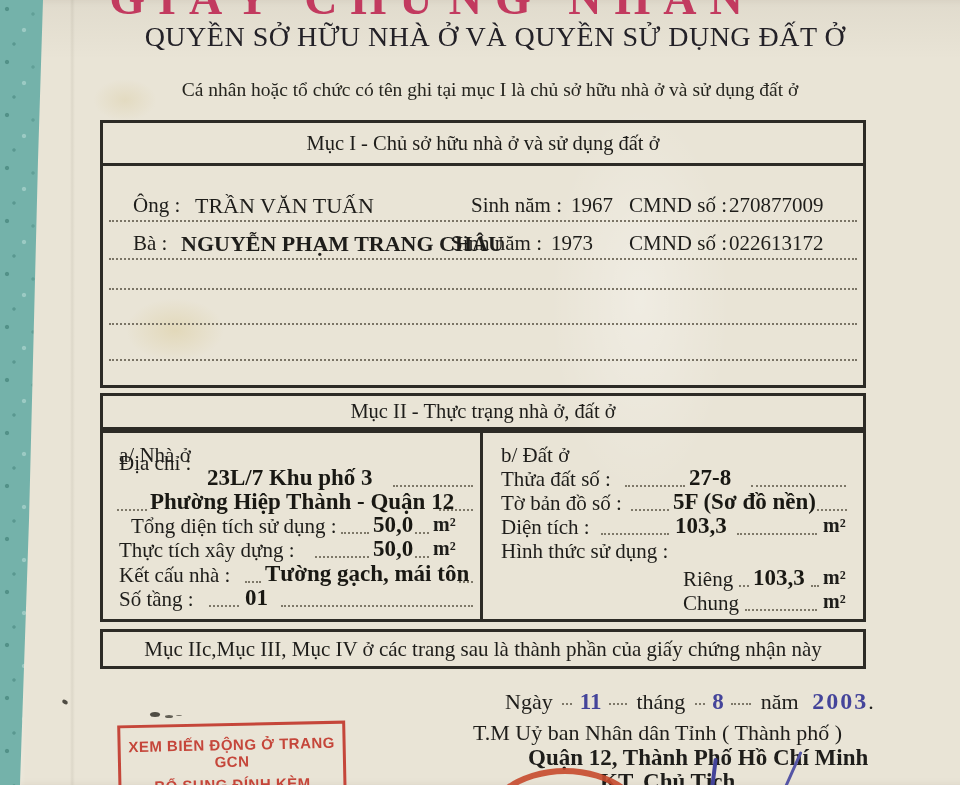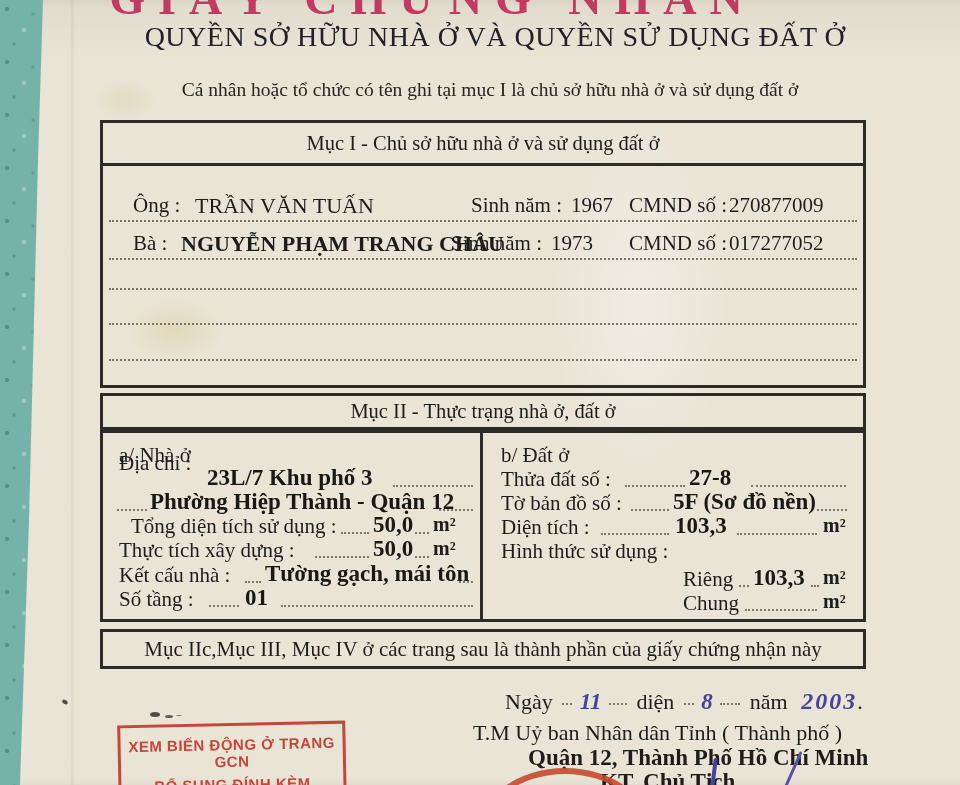--- a/index.html
+++ b/index.html
@@ -29,21 +29,21 @@
     box-shadow:inset 10px 0 14px -8px rgba(60,50,30,.35);
   }
   .abs{position:absolute;}
   .lbl{font-size:21px;white-space:nowrap;}
   .val{font-size:23px;font-weight:bold;white-space:nowrap;color:#191813;}
   .unit{font-size:20px;font-weight:bold;white-space:nowrap;}
   .rule{height:0;border-top:2px dotted #7a7466;}
   .ds{position:absolute;height:0;border-bottom:2px dotted #7e7869;}
   .blackbox{border:3px solid #2d2b26;}
   .center{text-align:center;}
-  .ink{color:#44449a;font-style:italic;font-weight:bold;}
+  .ink{color:#44449a;font-weight:bold;}
   .stamp-red{color:#c5463a;}
   #red-title-clip{position:absolute;left:0;right:95px;top:0;height:15px;overflow:hidden;text-align:center;}
   #red-title-clip span{display:inline-block;margin-top:-33px;font-size:46px;font-weight:bold;letter-spacing:13px;color:#c23a5f;white-space:nowrap;}
   .smudge{position:absolute;background:rgba(40,38,30,.8);border-radius:50%;}
 </style>
 </head>
 <body>
 
 <div id="canvas">
   <div id="paper">
@@ -68,21 +68,21 @@
         <span class="abs lbl" style="left:596px;">270877009</span>
       </div>
       <div class="rule abs" style="left:6px;right:6px;top:97px;"></div>
 
       <div class="abs" style="left:30px;top:108px;width:716px;height:26px;">
         <span class="abs lbl" style="left:0;">Bà :</span>
         <span class="abs lbl" style="left:48px;font-size:22px;font-weight:bold;">NGUYỄN PHẠM TRANG CHÂU</span>
         <span class="abs lbl" style="left:318px;">Sinh năm :</span>
         <span class="abs lbl" style="left:418px;">1973</span>
         <span class="abs lbl" style="left:496px;">CMND số :</span>
-        <span class="abs lbl" style="left:596px;">017277052</span>
+        <span class="abs lbl" style="left:596px;">022613172</span>
       </div>
       <div class="rule abs" style="left:6px;right:6px;top:135px;"></div>
 
       <div class="rule abs" style="left:6px;right:6px;top:165px;"></div>
       <div class="rule abs" style="left:6px;right:6px;top:200px;"></div>
       <div class="rule abs" style="left:6px;right:6px;top:236px;"></div>
     </div>
 
     <div class="abs blackbox center" style="left:100px;top:393px;width:760px;height:31px;line-height:31px;font-size:20.5px;">Mục II - Thực trạng nhà ở, đất ở</div>
 
@@ -152,21 +152,21 @@
       <div class="abs unit" style="left:720px;top:157px;">m²</div>
     </div>
 
     <div class="abs blackbox center" style="left:100px;top:629px;width:760px;height:34px;line-height:34px;font-size:21px;">Mục IIc,Mục III, Mục IV ở các trang sau là thành phần của giấy chứng nhận này</div>
 
     <div class="abs" style="left:505px;top:688px;width:400px;height:28px;font-size:22px;white-space:nowrap;">
       <span>Ngày</span>
       <span class="ds" style="position:static;display:inline-block;width:10px;margin:0 2px 4px 4px;"></span>
       <span class="ink" style="font-size:23px;">11</span>
       <span class="ds" style="position:static;display:inline-block;width:18px;margin:0 4px 4px 2px;"></span>
-      <span>diện</span>
+      <span>tháng</span>
       <span class="ds" style="position:static;display:inline-block;width:10px;margin:0 2px 4px 4px;"></span>
       <span class="ink" style="font-size:23px;">8</span>
       <span class="ds" style="position:static;display:inline-block;width:20px;margin:0 4px 4px 2px;"></span>
       <span>năm</span>
       <span class="ink" style="font-size:24px;margin-left:8px;letter-spacing:2px;">2003</span><span>.</span>
     </div>
 
     <div class="abs" style="left:473px;top:720px;font-size:22px;white-space:nowrap;">T.M Uỷ ban Nhân dân Tỉnh ( Thành phố )</div>
 
     <div class="abs" style="left:528px;top:745px;font-size:23px;font-weight:bold;white-space:nowrap;">Quận 12, Thành Phố Hồ Chí Minh</div>

